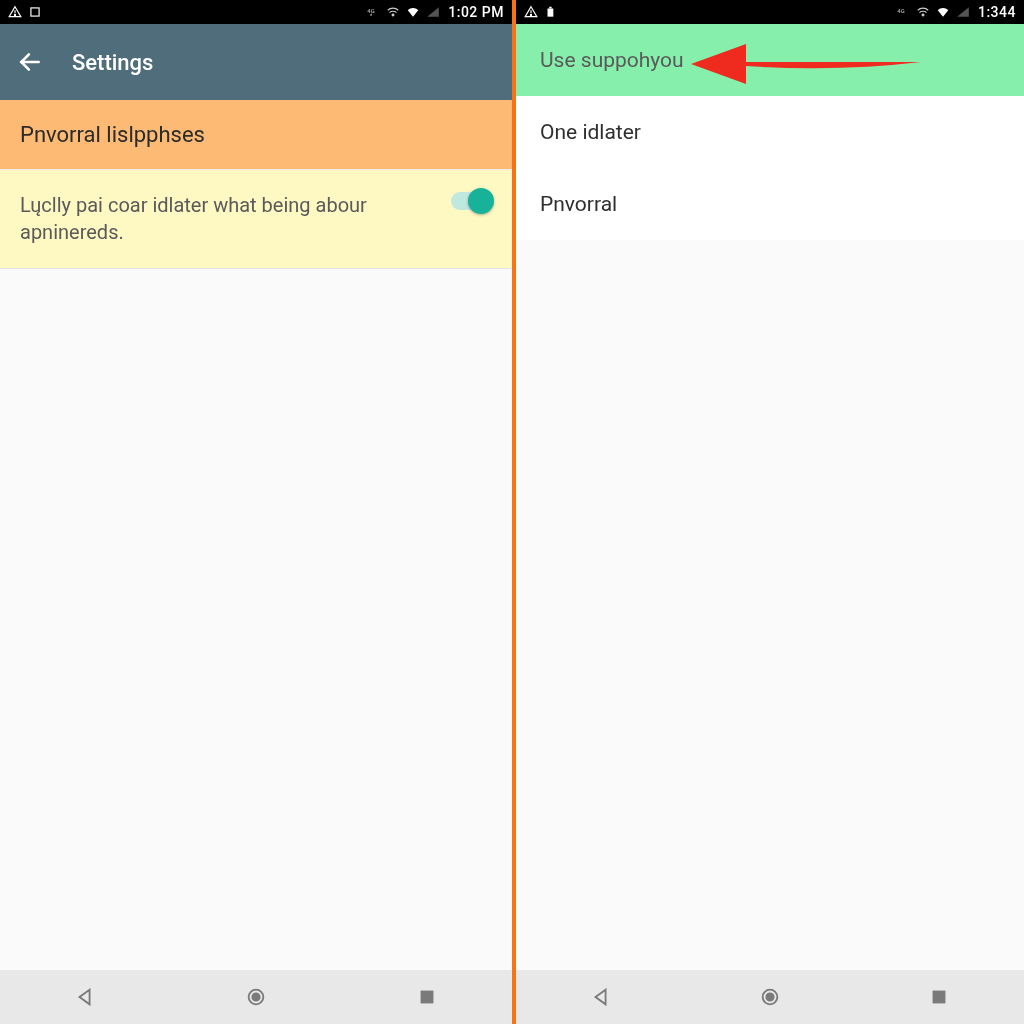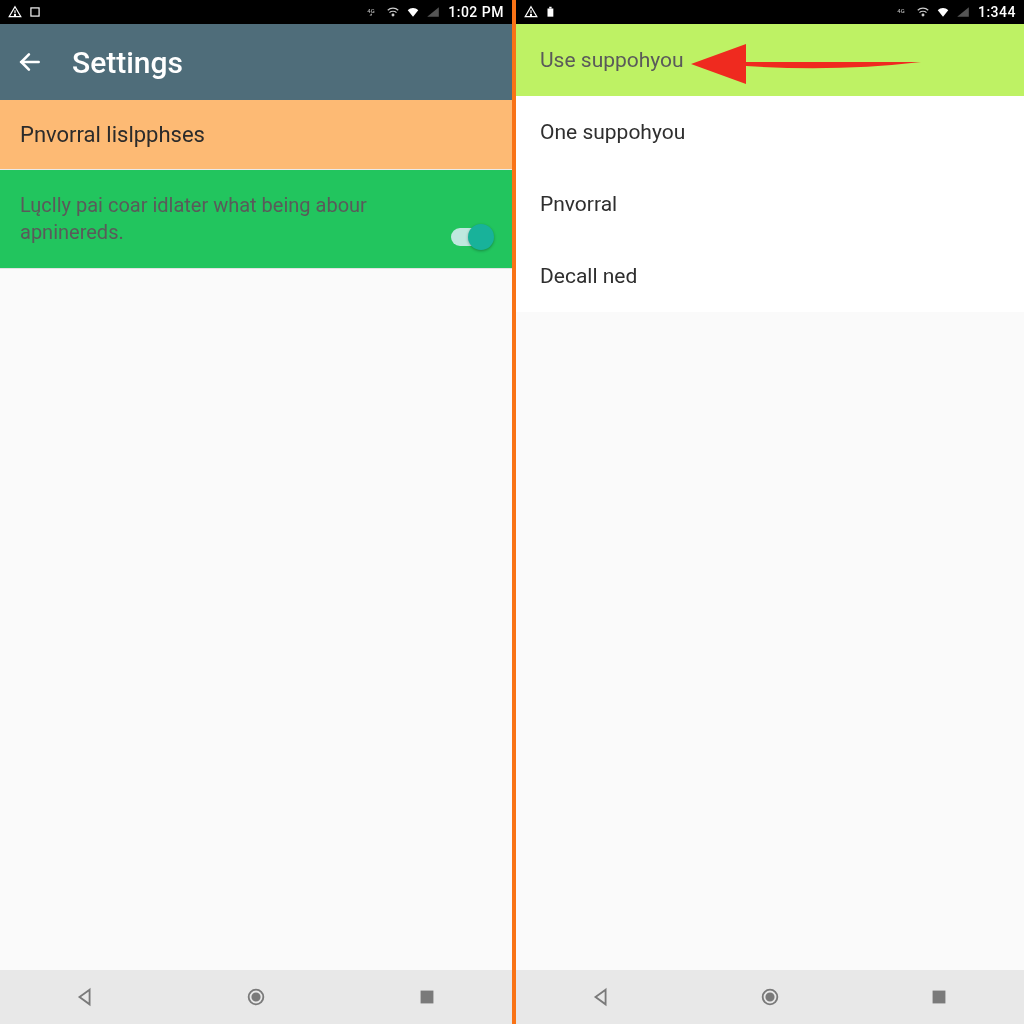--- a/index.html
+++ b/index.html
@@ -11,35 +11,35 @@
   
   .status-bar { height: 24px; background: #000; color: #fff; display: flex; align-items: center; padding: 0 8px; font-size: 13px; letter-spacing: .5px; }
   .status-left { display: flex; align-items: center; gap: 6px; }
   .status-right { margin-left: auto; display: flex; align-items: center; gap: 6px; }
   .status-bar svg { width: 14px; height: 14px; display: block; }
   .status-time { font-weight: 500; font-size: 14px; padding-left: 2px; }
 
   
   .action-bar { height: 76px; background: #4f6d7a; color: #fff; display: flex; align-items: center; padding: 0 16px; }
   .action-bar .back { width: 28px; height: 28px; display: flex; align-items: center; justify-content: center; margin-right: 28px; }
-  .action-bar h1 { font-size: 30px; font-weight: 500; }
+  .action-bar h1 { font-size: 22px; font-weight: 500; }
 
   
   .content { flex: 1 1 auto; background: #fafafa; overflow: hidden; }
 
   
   .section-header { padding: 22px 20px; font-size: 22px; color: #2b2b2b; background: #fdba74; border-bottom: 1px solid #eaeaea; }
-  .toggle-row { display: flex; align-items: flex-end; padding: 22px 20px; background: #22c55e; border-bottom: 1px solid #e2e2e2; }
+  .toggle-row { display: flex; align-items: flex-start; padding: 22px 20px; background: #fef9c3; border-bottom: 1px solid #e2e2e2; }
   .toggle-row .desc { flex: 1 1 auto; font-size: 20px; line-height: 1.35; color: #5a5a5a; padding-right: 20px; }
   .switch { width: 46px; height: 18px; border-radius: 9px; background: #bfe8df; position: relative; }
   .switch::after { content: ""; position: absolute; right: -2px; top: -4px; width: 26px; height: 26px; border-radius: 50%; background: #18b29a; box-shadow: 0 1px 3px rgba(0,0,0,.3); }
 
   
   .list-item { padding: 24px 24px; font-size: 21px; color: #2f2f2f; background: #fff; }
-  .list-item.highlight { background: #bef264; color: #5a5a5a; position: relative; }
+  .list-item.highlight { background: #86efac; color: #5a5a5a; position: relative; }
   .arrow-annot { position: absolute; left: 50%; top: 130px; width: 240px; height: 60px; pointer-events: none; }
 
   
   .nav-bar { height: 54px; background: #e8e8e8; display: flex; align-items: center; justify-content: space-around; }
   .nav-bar .nav-btn { width: 30px; height: 30px; display: flex; align-items: center; justify-content: center; }
   .nav-bar svg { width: 22px; height: 22px; }
 </style>
 </head>
 <body>
 
@@ -168,23 +168,22 @@
               <path d="M2 20 L22 20 L22 4 Z" fill="#555"></path>
             </svg>
         </span>
         <span class="status-time">1:344</span>
       </div>
     </div>
 
 
     <div class="content" style="position:relative;">
       <div class="list-item highlight">Use suppohyou</div>
-      <div class="list-item">One suppohyou</div>
+      <div class="list-item">One idlater</div>
       <div class="list-item">Pnvorral</div>
-      <div class="list-item">Decall ned</div>
 
       <svg class="arrow-annot" viewBox="0 0 240 60" style="top:8px; left:170px;">
         <path d="M235 30 L60 30 L60 12 L5 32 L60 52 L60 34 Q150 40 235 30 Z" fill="#ef2a1f"></path>
       </svg>
     </div>
 
     <div class="nav-bar">
       <span class="nav-btn">
         <svg viewBox="0 0 24 24" fill="none" stroke="#7a7a7a" stroke-width="2">
             <path d="M17 4 L6 12 L17 20 Z"></path>

